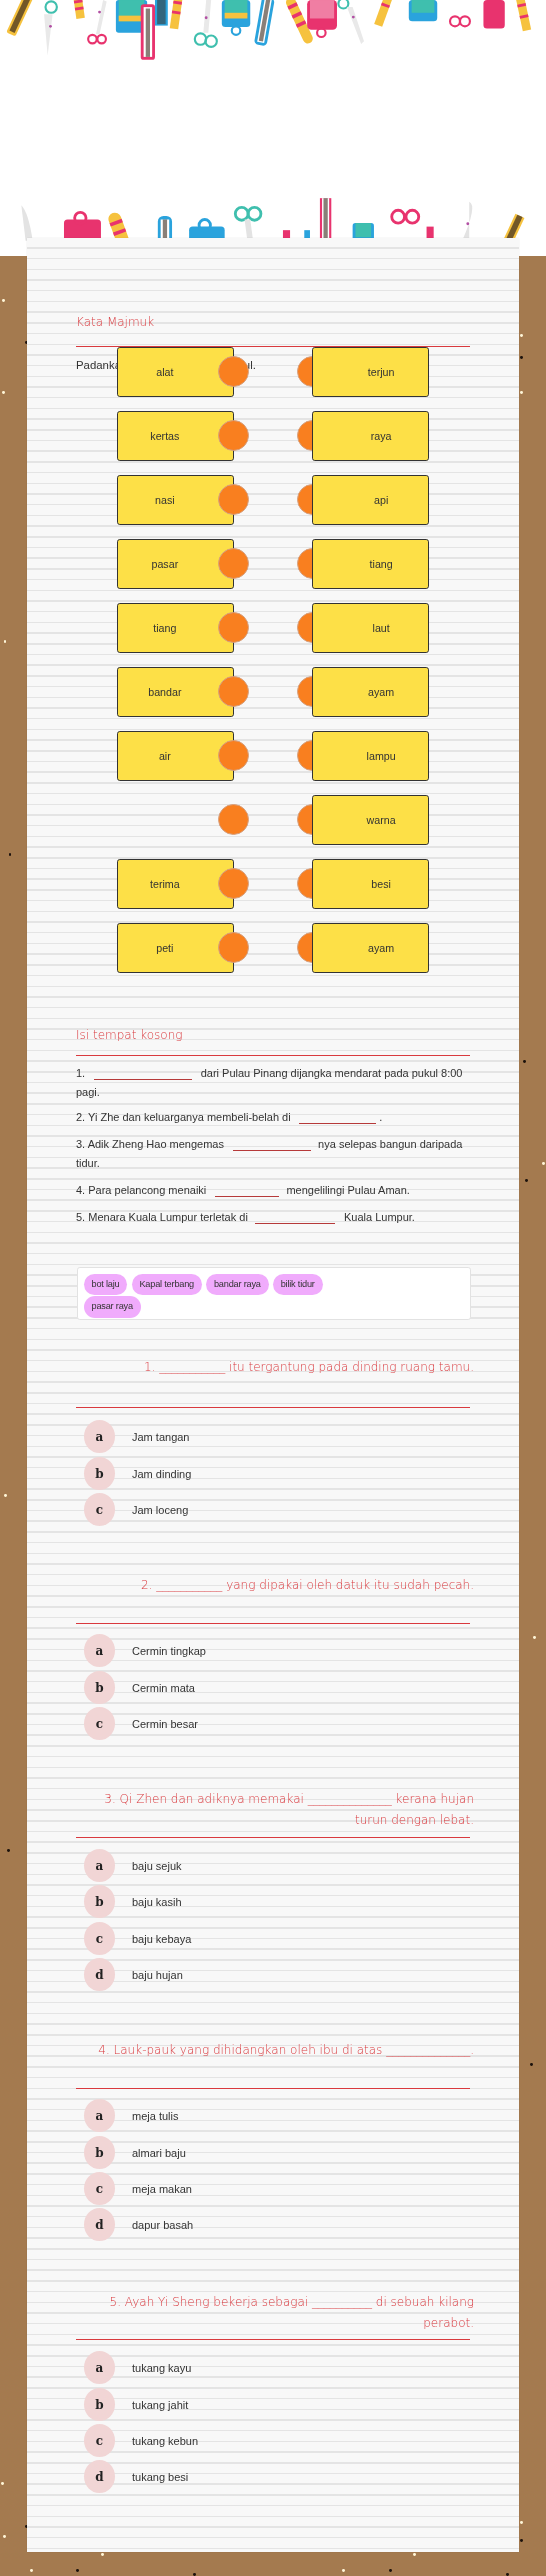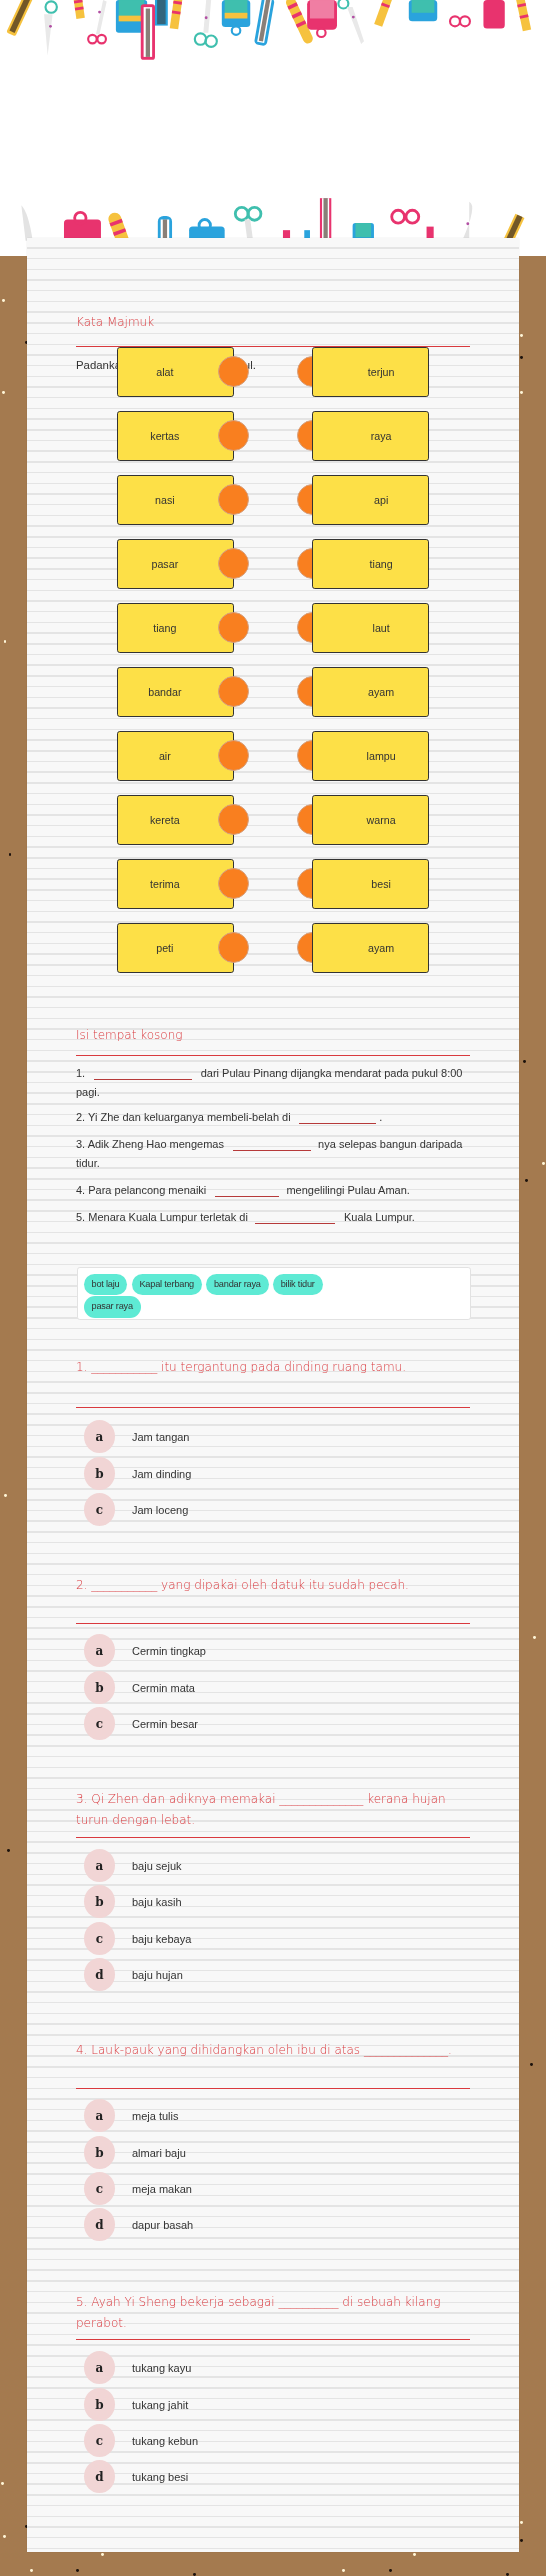--- a/index.html
+++ b/index.html
@@ -62,26 +62,26 @@
   .fill-line { position: absolute; left: 76px; width: 398px; font-size: 11px; color: #333; line-height: 18.5px; }
   .blank {
     display: inline-block; border-bottom: 1.1px solid #b63a3a; height: 12.8px; vertical-align: -2.8px;
   }
   .wordbank {
     position: absolute; left: 77px; top: 1267px; width: 394px; height: 53px;
     background: #fff; border: 0.7px solid #e2e2e2; border-radius: 2.8px;
     padding: 5.7px 0 0 5.7px;
   }
   .chip {
-    display: inline-block; background: #5eead4; color: #333; border-radius: 11.4px;
+    display: inline-block; background: #f0abfc; color: #333; border-radius: 11.4px;
     height: 21.3px; line-height: 21.3px; padding: 0 7.8px; margin: 0 4.3px 1.4px 0;
     font-family: "Liberation Sans", sans-serif; font-size: 9.2px; cursor: grab;
     font-stretch: condensed; letter-spacing: -0.2px;
   }
-  .qhead { position: absolute; left: 76px; width: 398px; font-size: 12px; line-height: 20.6px; }
+  .qhead { position: absolute; left: 76px; width: 398px; font-size: 12px; line-height: 20.6px; text-align: right; }
   .opt { position: absolute; left: 84px; height: 33px; display: flex; align-items: center; cursor: pointer; }
   .opt-circle {
     width: 31px; height: 33px; border-radius: 50%; background: #f1d5d5;
     display: flex; align-items: center; justify-content: center;
     font-family: "DejaVu Serif", serif; font-weight: bold; font-size: 12px; color: #222;
   }
   .opt-label { margin-left: 17px; font-size: 11px; color: #333; }
 </style>
 </head>
 <body>
@@ -355,23 +355,20 @@
     <div class="mbox left">
         <span>air</span>
       </div>
     <div class="mdot left"></div>
     <div class="mdot right"></div>
     <div class="mbox right">
         <span>lampu</span>
       </div>
   </div>
   <div class="mrow" style="top:795px">
-    <div class="mbox left">
-        <span>kereta</span>
-      </div>
     <div class="mdot left"></div>
     <div class="mdot right"></div>
     <div class="mbox right">
         <span>warna</span>
       </div>
   </div>
   <div class="mrow" style="top:859px">
     <div class="mbox left">
         <span>terima</span>
       </div>

